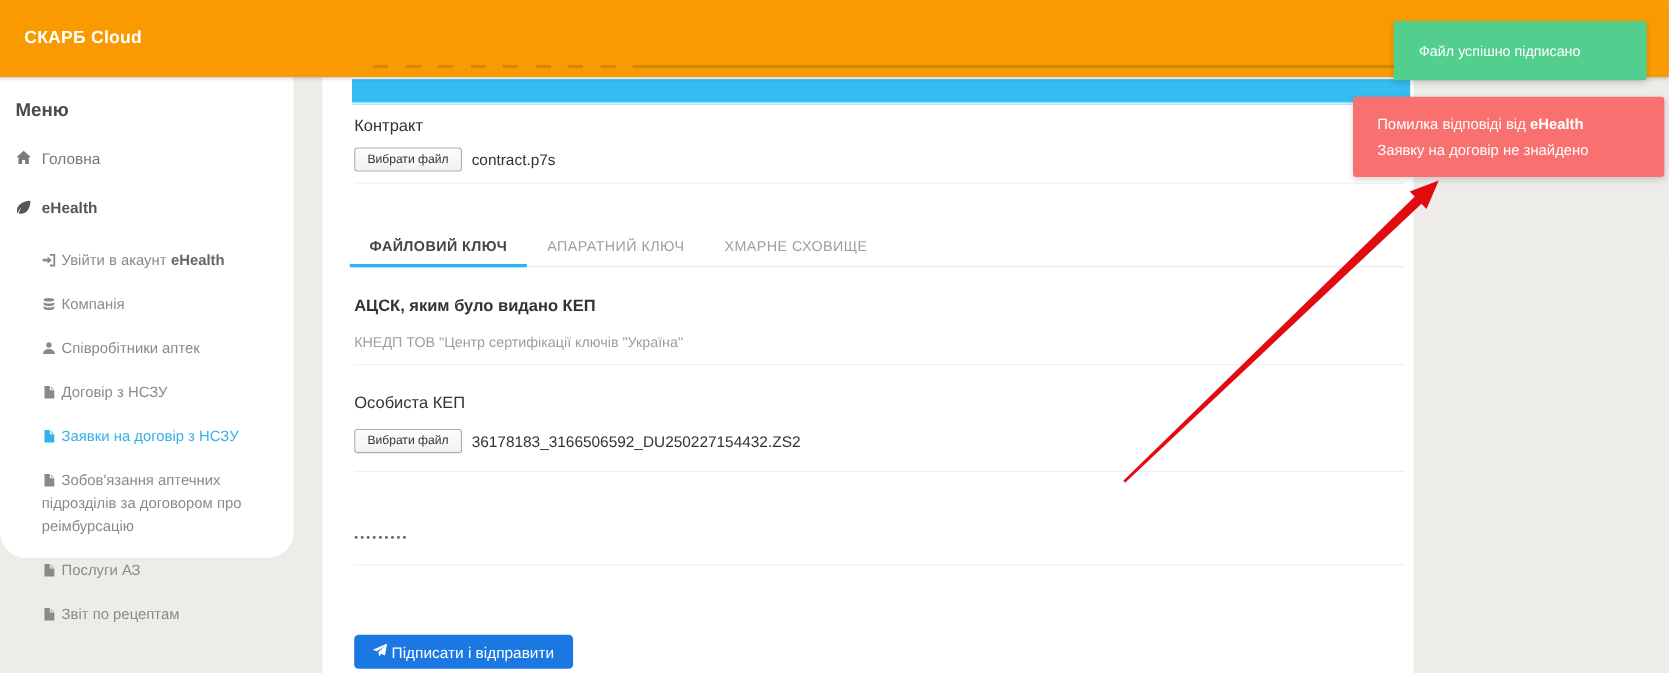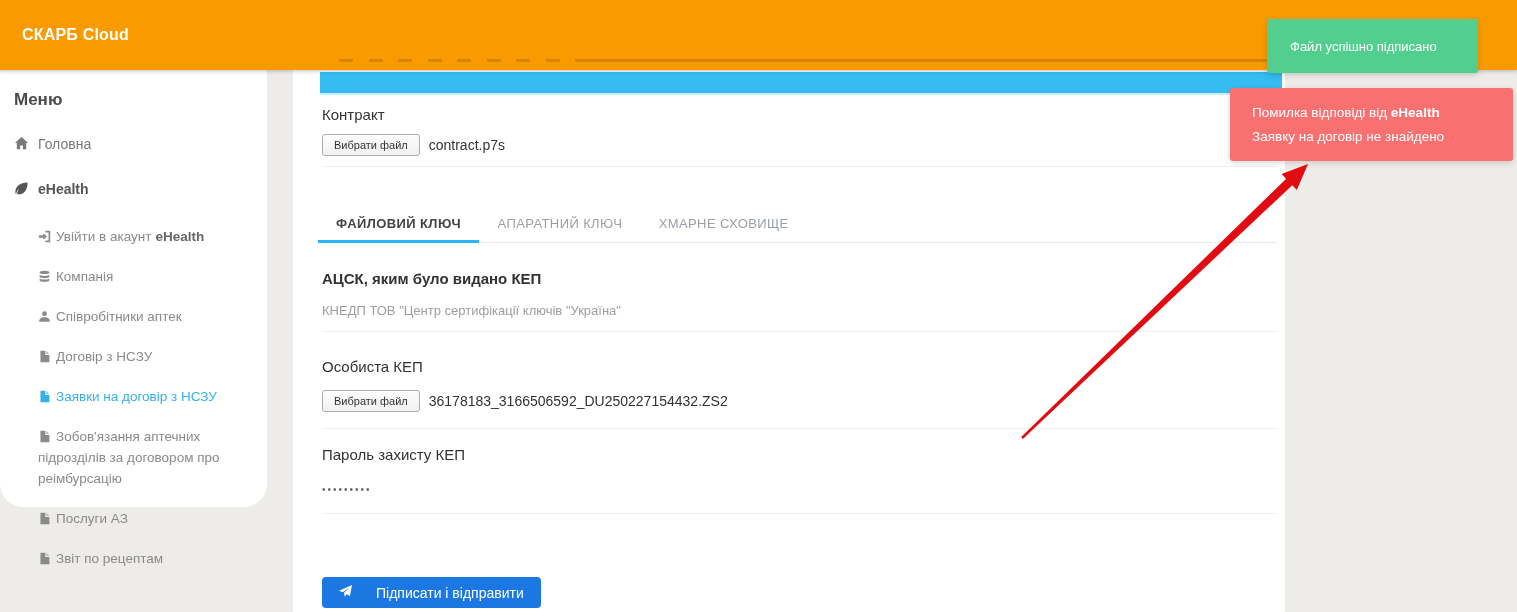--- a/index.html
+++ b/index.html
@@ -54,26 +54,26 @@
   .tab { display:inline-block; height:33px; padding:6px 18px 0 18px;
     font-size:13px; letter-spacing:.4px; color:#9aa0a6; cursor:pointer;
     margin-left:-4px; }
   .tab.active { color:#444; font-weight:bold; border-bottom:3px solid #29b6f6; }
 
   .pwd-dots { font-size:10px; letter-spacing:2px; color:#666; }
 
   .submit-btn { position:absolute; left:29px; top:507px; height:31px;
     background:#1b78e2; border:none; border-radius:4px; color:#fff;
     font-size:14px; padding:0 17px; cursor:pointer; display:flex;
-    align-items:center; gap:24px; font-family:"Liberation Sans", sans-serif; }
+    align-items:center; gap:4px; font-family:"Liberation Sans", sans-serif; }
 
   
   .toast { position:absolute; z-index:100; border-radius:3px; color:#fff;
     box-shadow:0 2px 6px rgba(0,0,0,.15); }
-  .toast-success { left:1267px; top:19px; width:211px; height:54px;
+  .toast-success { left:1267px; top:19px; width:230px; height:54px;
     background:#52cf8e; display:flex; align-items:center; padding-left:23px;
     font-size:13px; }
   .toast-error { left:1230px; top:88px; width:283px; height:73px;
     background:#f97070; padding:13px 0 0 22px; font-size:13.5px;
     line-height:24px; }
   .toast-error b { font-weight:bold; }
 
   
   .arrow-overlay { position:absolute; left:0; top:0; width:1517px; height:612px;
     z-index:120; pointer-events:none; }
@@ -198,21 +198,20 @@
 
   <div class="row field-label" style="top:288px;">Особиста КЕП</div>
 
   <div class="row file-row" style="top:320px;">
     <span class="file-btn">Вибрати файл</span>
     <span class="file-name">36178183_3166506592_DU250227154432.ZS2</span>
   </div>
 
   <div class="divider" style="top:358px;"></div>
 
-  <div class="row field-label" style="top:376px;">Пароль захисту КЕП</div>
   <div class="row pwd-dots" style="top:414px;">•••••••••</div>
 
   <div class="divider" style="top:443px;"></div>
 
   <button class="submit-btn">
     <span><svg width="13" height="13" viewBox="0 0 16 16" fill="#fff">
           <path d="M16 0 0 7l4.5 1.8L13 3 6.2 9.5l.8 5 2.5-3 4 2L16 0z"></path>
         </svg></span>
     <span>Підписати і відправити</span>
   </button>

